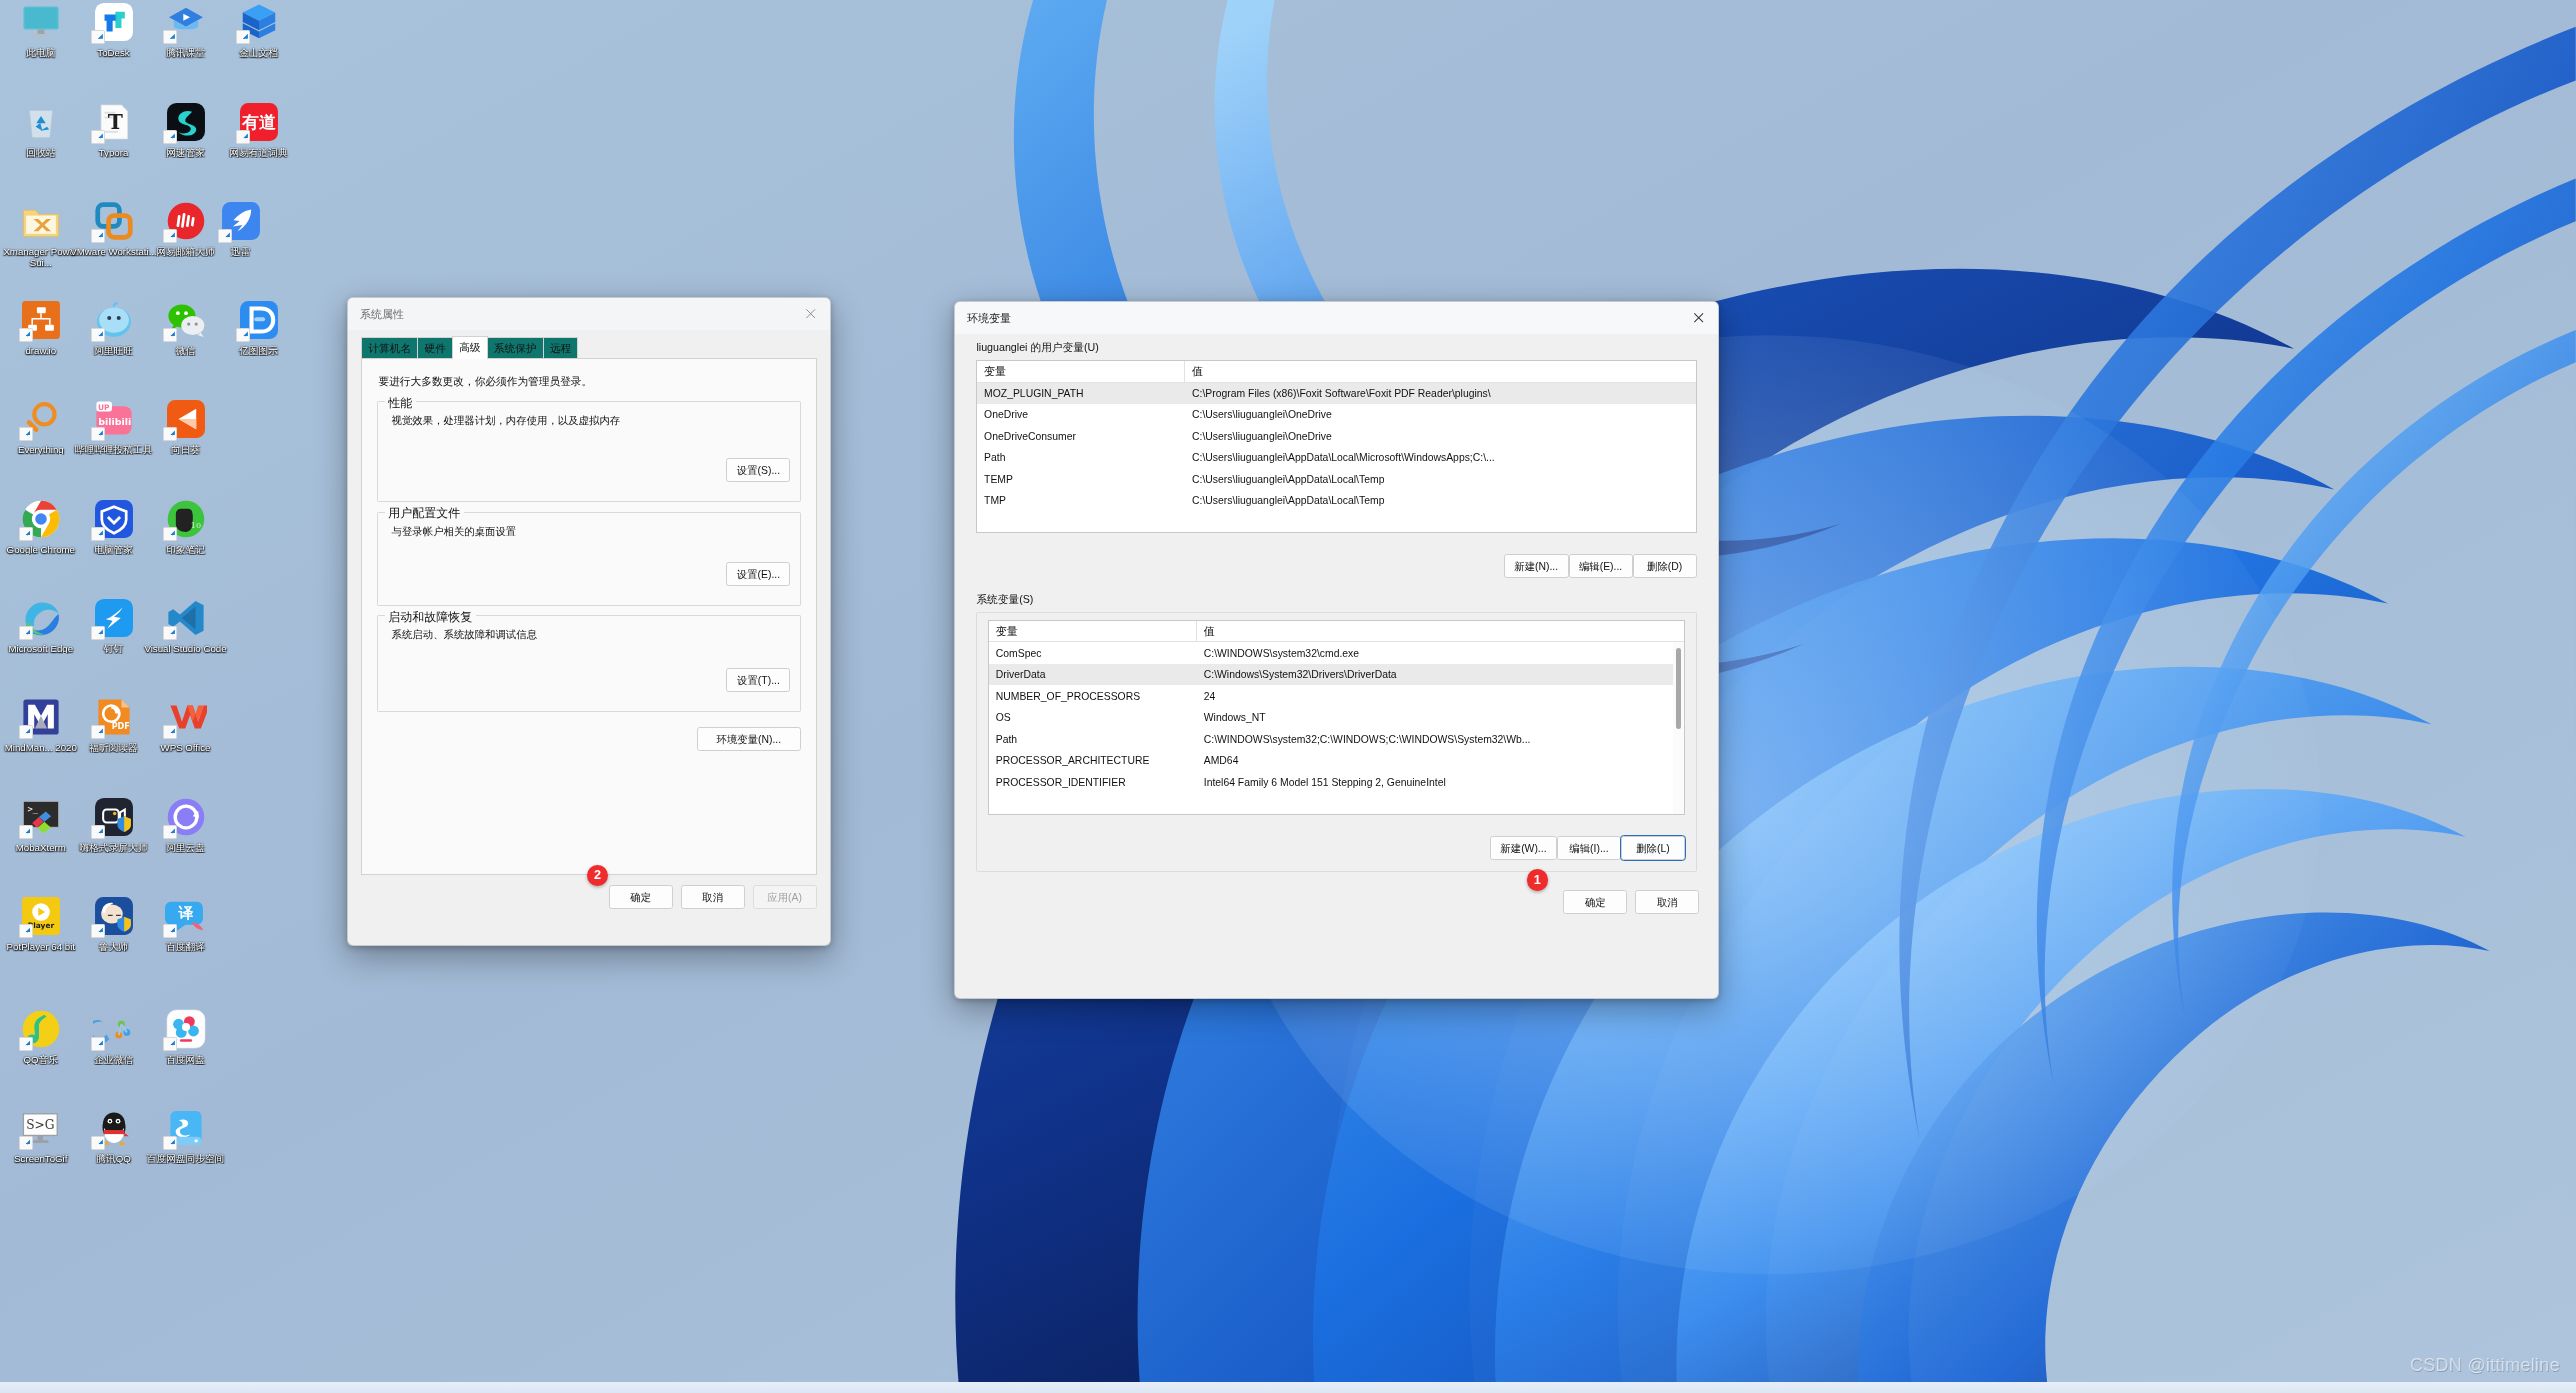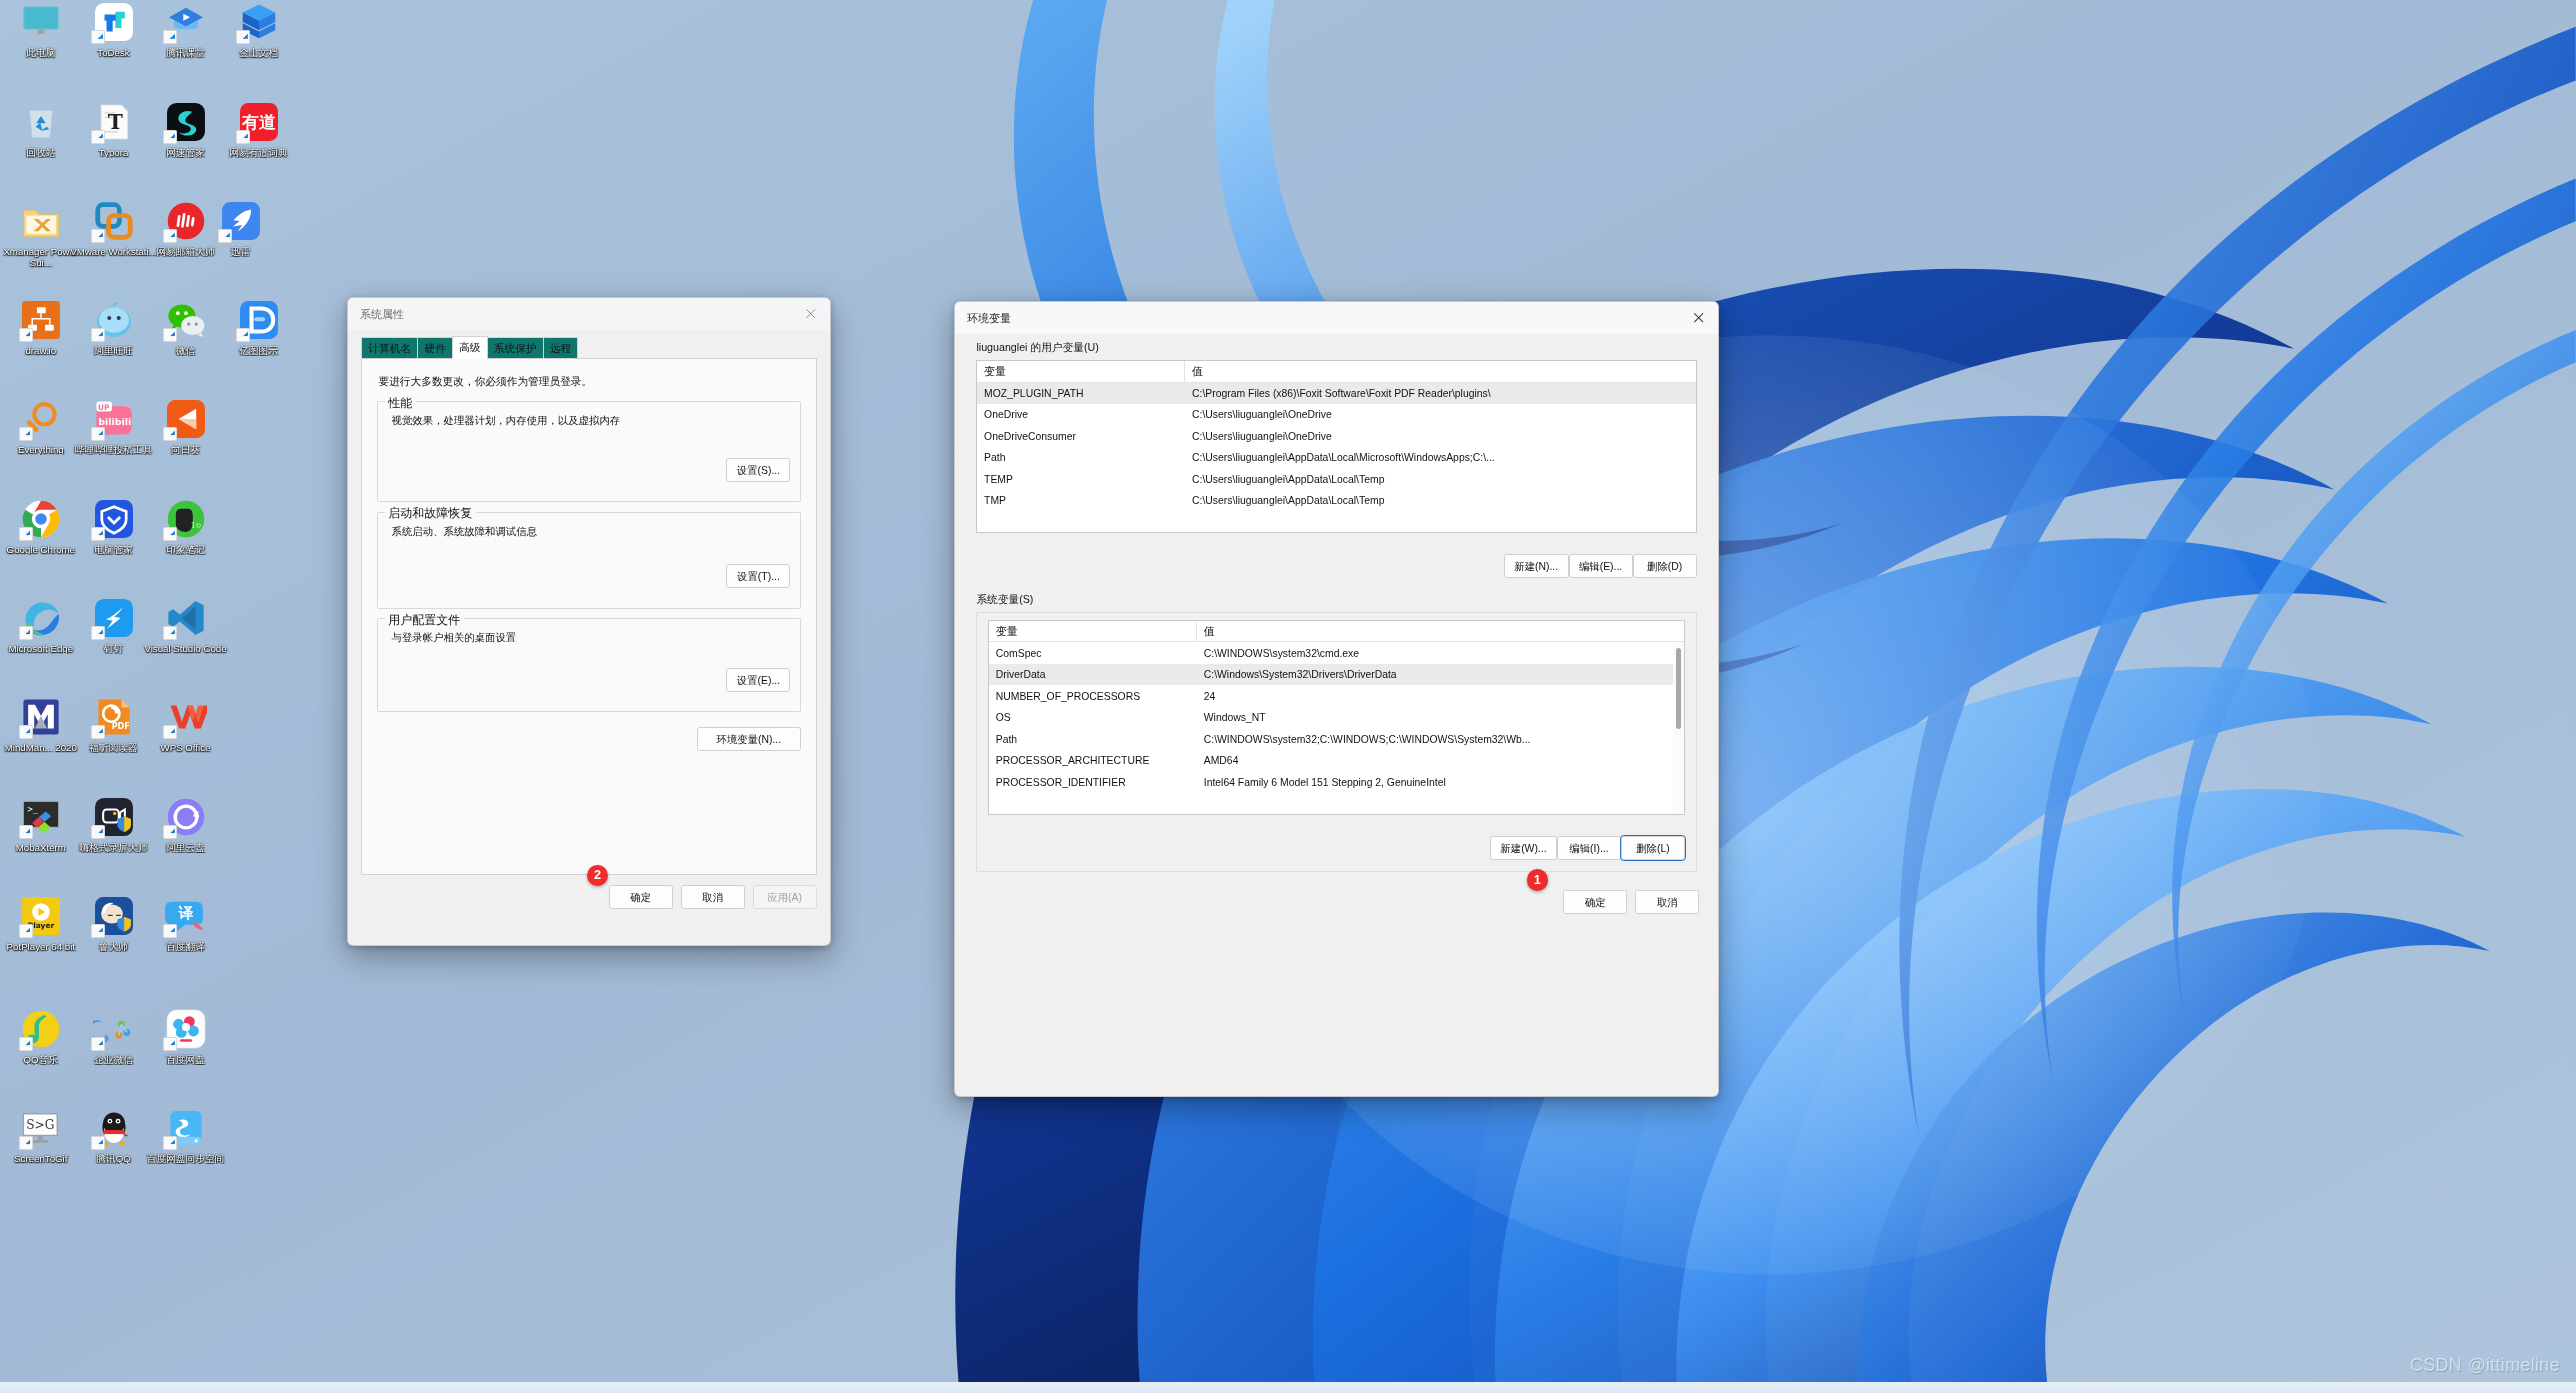--- a/index.html
+++ b/index.html
@@ -743,51 +743,51 @@
         <div class="hint-line">要进行大多数更改，你必须作为管理员登录。</div>
 
         <div class="groupbox" style="height:101px;">
           <div class="gb-title">性能</div>
           <div class="gb-desc">视觉效果，处理器计划，内存使用，以及虚拟内存</div>
           <div class="gb-btnrow" style="margin-top:29.5px;">
             <div class="btn">设置(S)...</div>
           </div>
         </div>
 
+        <div class="groupbox" style="height:94px;">
+          <div class="gb-title">用户配置文件</div>
+          <div class="gb-desc">与登录帐户相关的桌面设置</div>
+          <div class="gb-btnrow" style="margin-top:23px;">
+            <div class="btn">设置(E)...</div>
+          </div>
+        </div>
+
         <div class="groupbox" style="height:97px;">
           <div class="gb-title">启动和故障恢复</div>
           <div class="gb-desc">系统启动、系统故障和调试信息</div>
           <div class="gb-btnrow" style="margin-top:25.5px;">
             <div class="btn">设置(T)...</div>
           </div>
         </div>
 
-        <div class="groupbox" style="height:94px;">
-          <div class="gb-title">用户配置文件</div>
-          <div class="gb-desc">与登录帐户相关的桌面设置</div>
-          <div class="gb-btnrow" style="margin-top:23px;">
-            <div class="btn">设置(E)...</div>
-          </div>
-        </div>
-
         <div style="display:flex;justify-content:flex-end;margin-top:14.8px;">
           <div class="btn" style="min-width:104px;">环境变量(N)...</div>
         </div>
       </div>
 
       <div class="dlg-footer">
         <div class="badge" style="left:228px; top:-10.7px;">2</div>
         <div class="btn">确定</div>
         <div class="btn">取消</div>
         <div class="btn disabled">应用(A)</div>
       </div>
     </div>
   </div>
 
-  <div class="win-dialog" id="envvars" style="left:954px; top:301px; width:765px; height:796px;">
+  <div class="win-dialog" id="envvars" style="left:954px; top:301px; width:765px; height:698px;">
     <div class="titlebar active">
       <span class="title-text active">环境变量</span>
       <div class="close-btn">
         <svg width="11.4" height="11.4" viewBox="0 0 17 17">
           <path d="M2 2 L15 15 M15 2 L2 15" stroke="#333" stroke-width="1.5" fill="none"></path>
         </svg>
       </div>
     </div>
 
     <div class="dlg-body" style="padding:6.7px 16px 9.4px 16px;">

